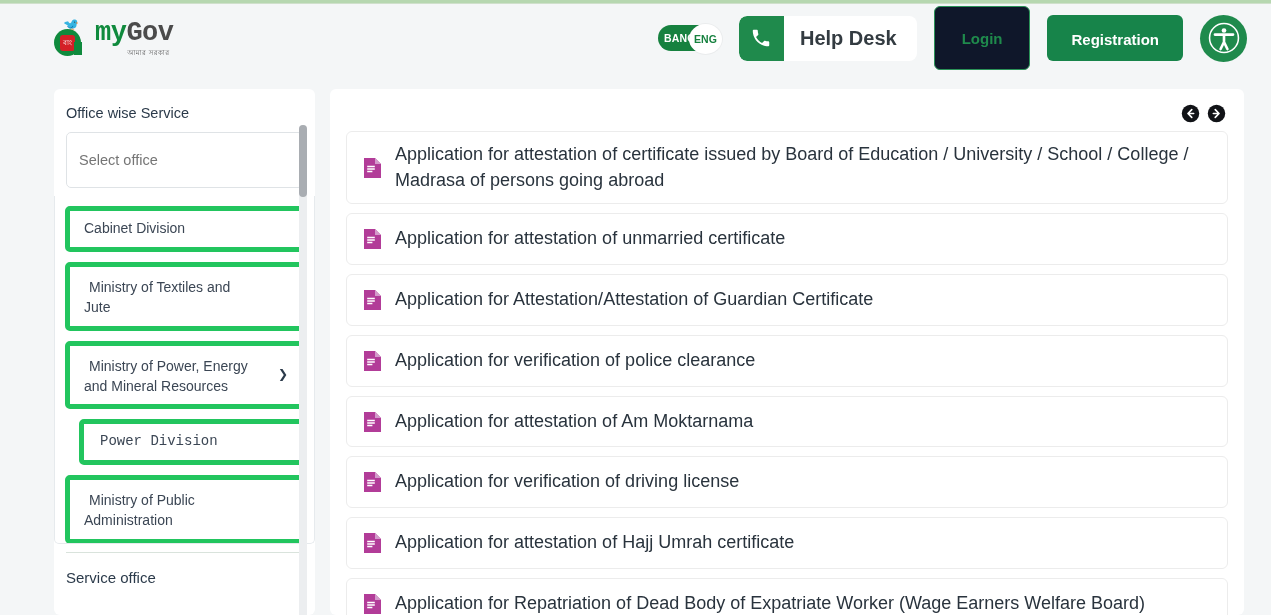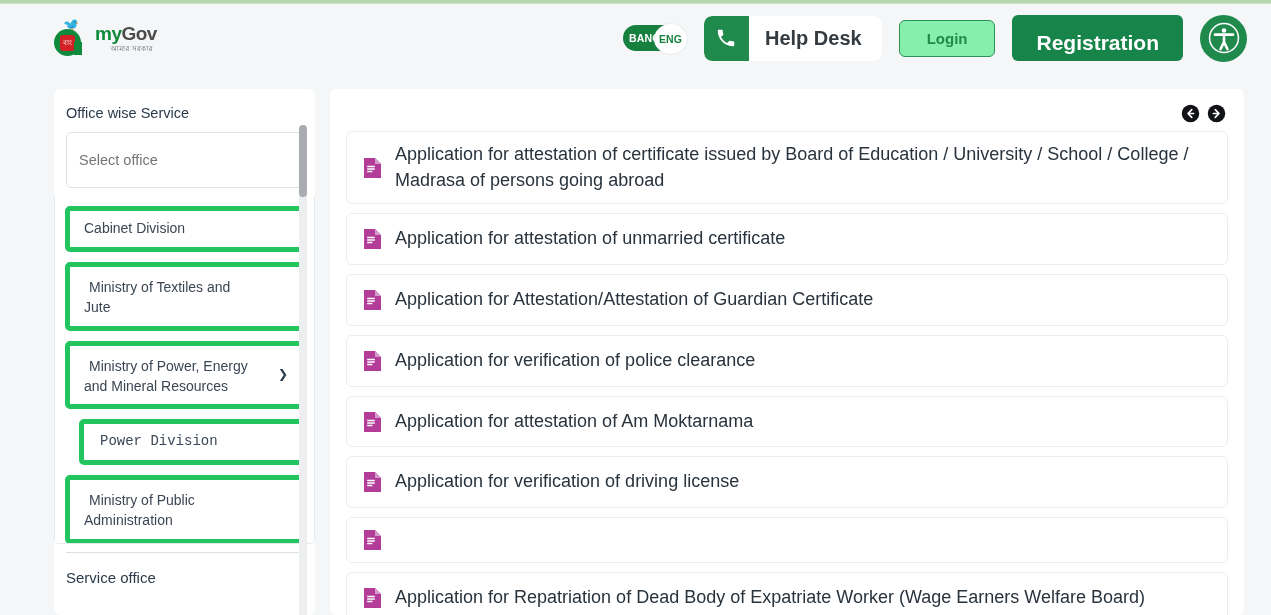--- a/index.html
+++ b/index.html
@@ -39,21 +39,21 @@
     width: 15px; height: 16px; border-radius: 3px;
     background: #d42027;
     color: #fff; font-size: 7px; line-height: 16px;
     text-align: center; font-family: "Liberation Sans", sans-serif;
   }
   .logo-circle:after {
     content:""; position:absolute; right:-1px; bottom:1px;
     width: 8px; height: 13px; background: #0f8a3d;
   }
   .logo-text { display: flex; flex-direction: column; line-height: 1; }
-  .logo-word { font-size: 19px; font-weight: 700; letter-spacing: -0.5px; }
+  .logo-word { font-size: 27px; font-weight: 700; letter-spacing: -0.5px; font-family: Liberation Mono, monospace; }
   .logo-word .my { color: #0f8a3d; }
   .logo-word .gov { color: #4b4b4b; }
   .logo-sub {
     font-size: 7px; color: #5b5b5b; letter-spacing: .4px;
     margin-top: 2px; align-self: flex-end; padding-right: 4px;
   }
   .header-right {
     margin-left: auto; display: flex; align-items: center; gap: 17px;
   }
   
@@ -86,28 +86,28 @@
   .helpdesk-icon {
     width: 45px; height: 45px; background: #1f8a4c;
     display: flex; align-items: center; justify-content: center;
     color: #fff; font-size: 22px; border-radius: 8px 0 0 8px;
   }
   .helpdesk-label {
     font-size: 20px; font-weight: 700; color: #333b41;
     padding-left: 16px;
   }
   .btn-login {
-    background: #86efac; border: 1px solid #2a9257; color: #1f8a4c;
+    background: #0f172a; border: 1px solid #2a9257; color: #1f8a4c;
     font-size: 15px; font-weight: 700;
-    border-radius: 6px; height: 37px; padding: 0 27px;
+    border-radius: 6px; height: 64px; padding: 0 27px;
     cursor: pointer; font-family: "Liberation Sans", sans-serif;
   }
   .btn-reg {
     background: #17844a; border: none; color: #fff;
-    font-size: 21px; font-weight: 700;
+    font-size: 15px; font-weight: 700;
     border-radius: 6px; height: 46px; padding: 16px 24px;
     cursor: pointer; font-family: "Liberation Sans", sans-serif;
   }
   .access-btn {
     width: 47px; height: 47px; border-radius: 50%;
     background: #1f8a4c; display: flex;
     align-items: center; justify-content: center; cursor: pointer;
   }
   
   .page {
@@ -396,20 +396,21 @@
       </div>
 
       <div class="service-item">
         <span class="doc-icon">
           <svg width="17" height="20" viewBox="0 0 17 20">
             <path d="M0 0h11l6 6v14H0z" fill="#b23c98"></path>
             <path d="M11 0l6 6h-6z" fill="#d39bcb"></path>
             <path d="M3.2 8.5h7.6M3.2 11h7.6M3.2 13.5h5.2" stroke="#ffffff" stroke-width="1.3"></path>
           </svg>
         </span>
+        <span class="service-text">Application for attestation of Hajj Umrah certificate</span>
       </div>
 
       <div class="service-item">
         <span class="doc-icon">
           <svg width="17" height="20" viewBox="0 0 17 20">
             <path d="M0 0h11l6 6v14H0z" fill="#b23c98"></path>
             <path d="M11 0l6 6h-6z" fill="#d39bcb"></path>
             <path d="M3.2 8.5h7.6M3.2 11h7.6M3.2 13.5h5.2" stroke="#ffffff" stroke-width="1.3"></path>
           </svg>
         </span>

